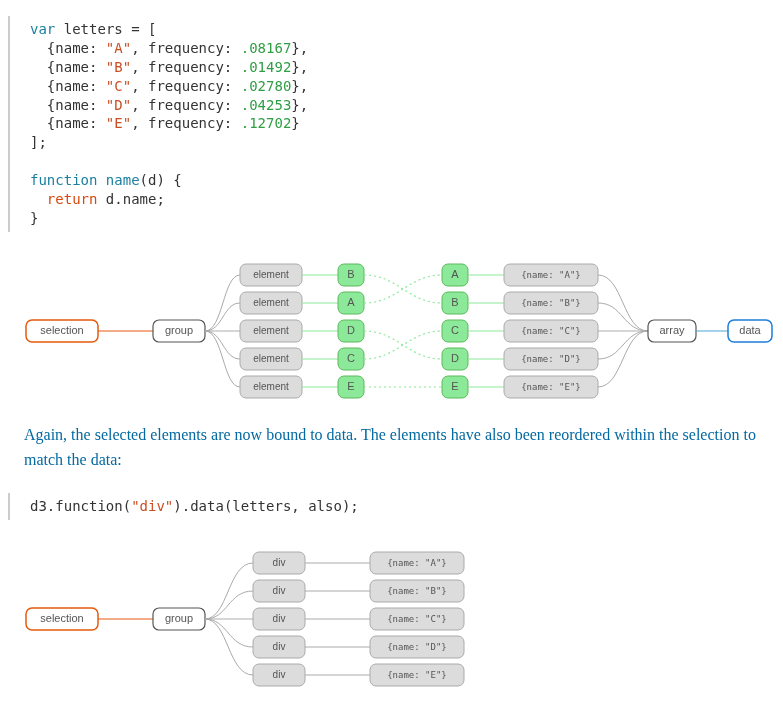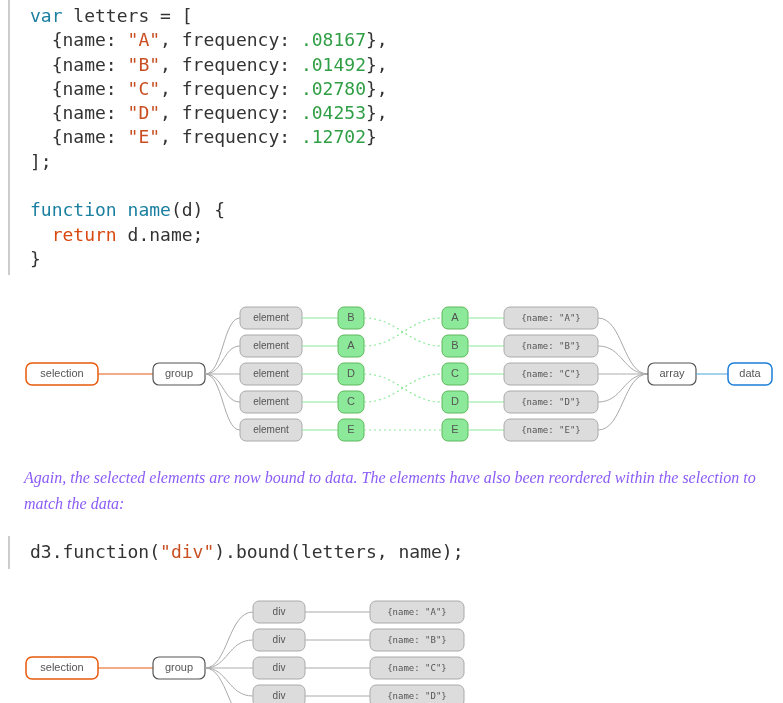--- a/index.html
+++ b/index.html
@@ -5,40 +5,39 @@
   body {
     margin: 0;
     padding: 0;
     background: #fff;
     font-family: Georgia, 'Times New Roman', serif;
     color: #333;
     width: 783px;
   }
   .code-block {
     font-family: 'Menlo', 'Consolas', monospace;
-    font-size: 18px;
+    font-size: 14px;
     line-height: 1.35;
     white-space: pre;
     padding: 4px 0 4px 20px;
     border-left: 2px solid #ccc;
-    margin: 0 0 24px 8px;
+    margin: 16px 0 24px 8px;
     color: #333;
   }
   .tok-kw { color: #1a7fa0; }
   .tok-fn { color: #1a7fa0; }
   .tok-str { color: #c94f22; }
   .tok-num { color: #2f9e44; }
   .tok-ret { color: #d9480f; }
   .tok-name { color: #333; }
   .prose {
     font-size: 16px;
     line-height: 1.6;
-    color: #8b5cf6;
+    color: #0369a1;
     margin: 16px 8px 20px 24px;
-    font-style: italic;
   }
   .diagram {
     position: relative;
     margin: 12px 0 12px 8px;
   }
   .diagram svg { display: block; }
   .node-box {
     fill: #e9e9e9;
     stroke: #999;
     stroke-width: 1;
@@ -170,21 +169,21 @@
   <text class="lbl lbl-big" x="664" y="75">array</text>
 
   <path class="link link-blue" d="M688 75 H720"></path>
   <rect class="node-box node-data" x="720" y="64" width="44" height="22"></rect>
   <text class="lbl lbl-big" x="742" y="75">data</text>
 </svg>
 </div>
 
 <p class="prose">Again, the selected elements are now bound to data. The elements have also been reordered within the selection to match the data:</p>
 
-<div class="code-block"><span>d3.function(</span><span class="tok-str">"div"</span><span>).bound(letters, name);</span></div>
+<div class="code-block"><span>d3.function(</span><span class="tok-str">"div"</span><span>).data(letters, also);</span></div>
 
 <div class="diagram">
 <svg width="770" height="150" viewBox="0 0 770 150">
   <path class="link link-orange" d="M90 75 H145"></path>
   <rect class="node-box node-sel" x="18" y="64" width="72" height="22"></rect>
   <text class="lbl lbl-big" x="54" y="75">selection</text>
 
   <rect class="node-box node-group" x="145" y="64" width="52" height="22"></rect>
   <text class="lbl lbl-big" x="171" y="75">group</text>
 

